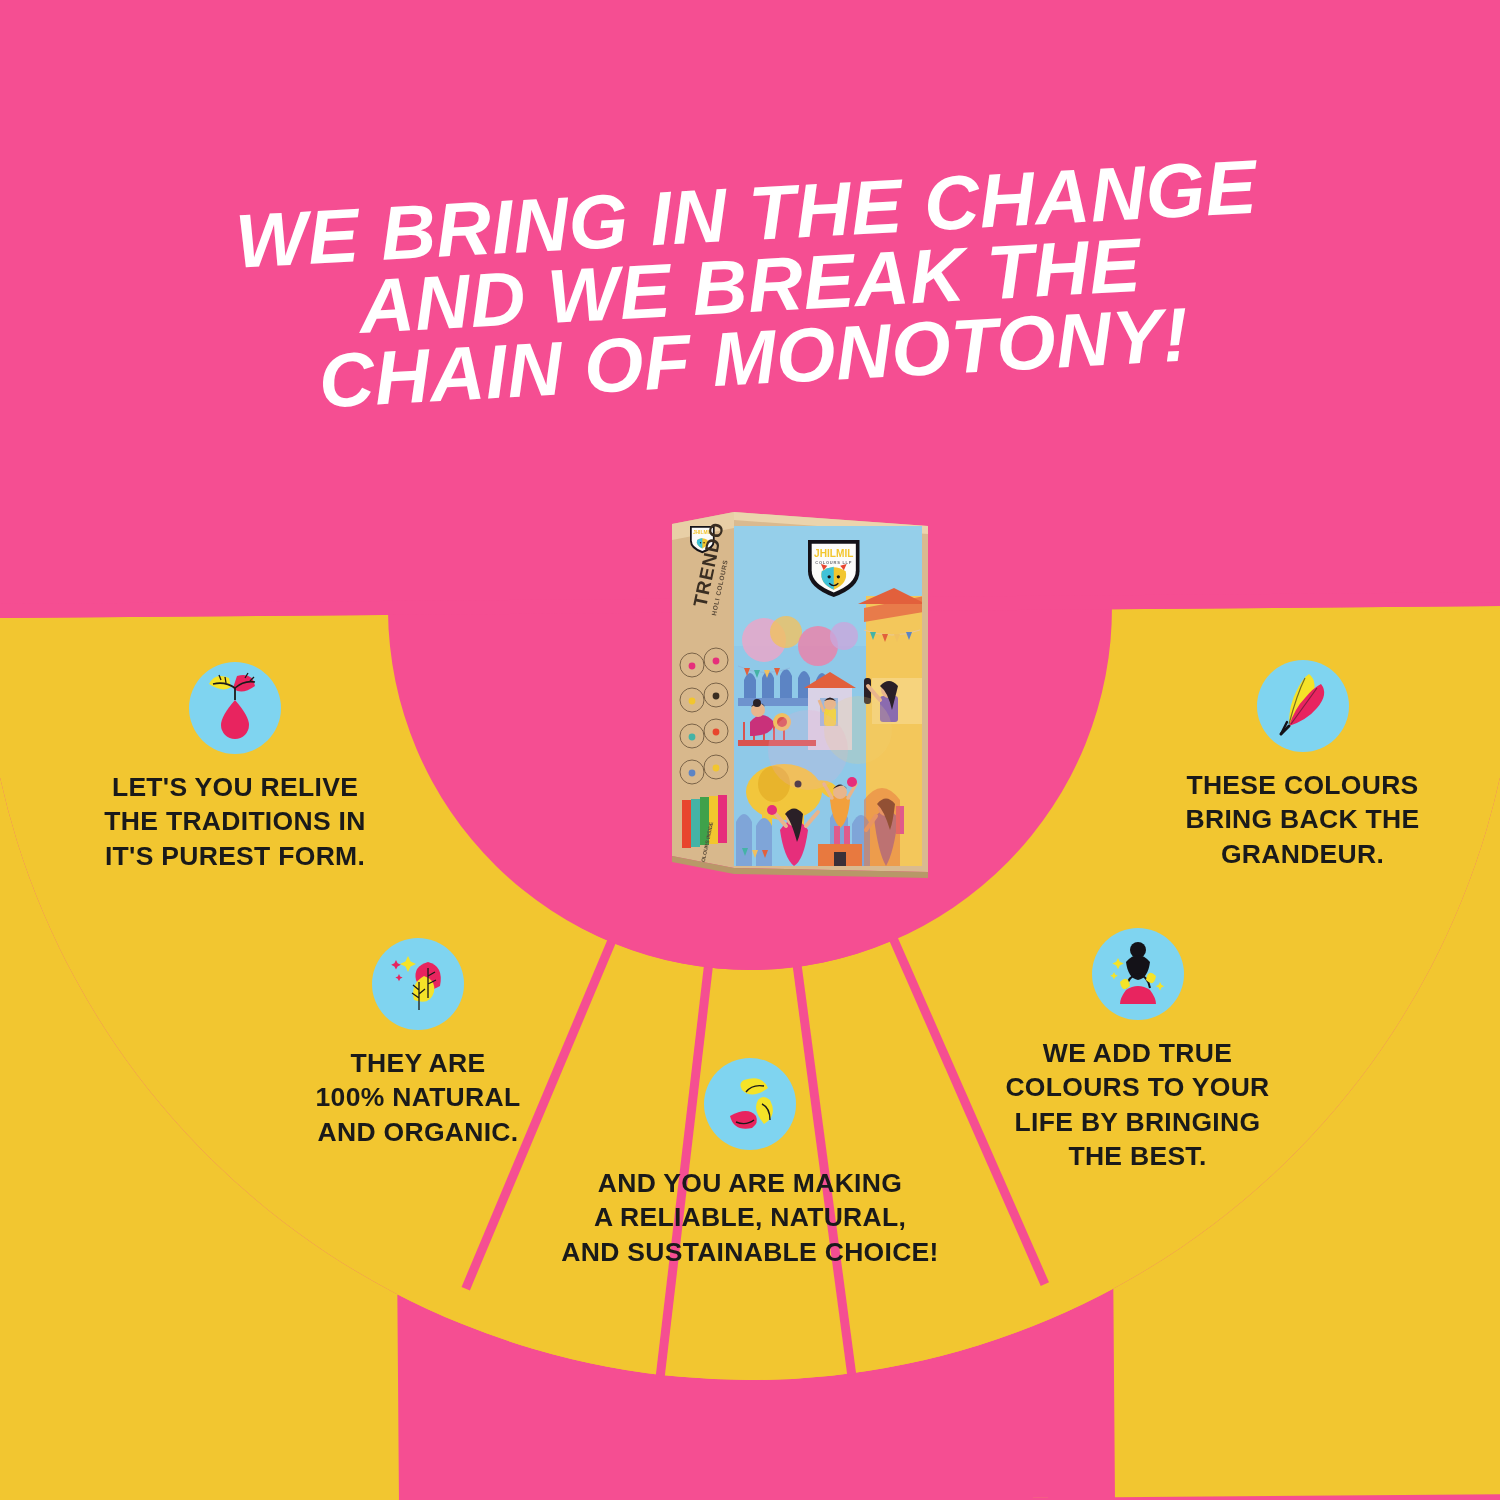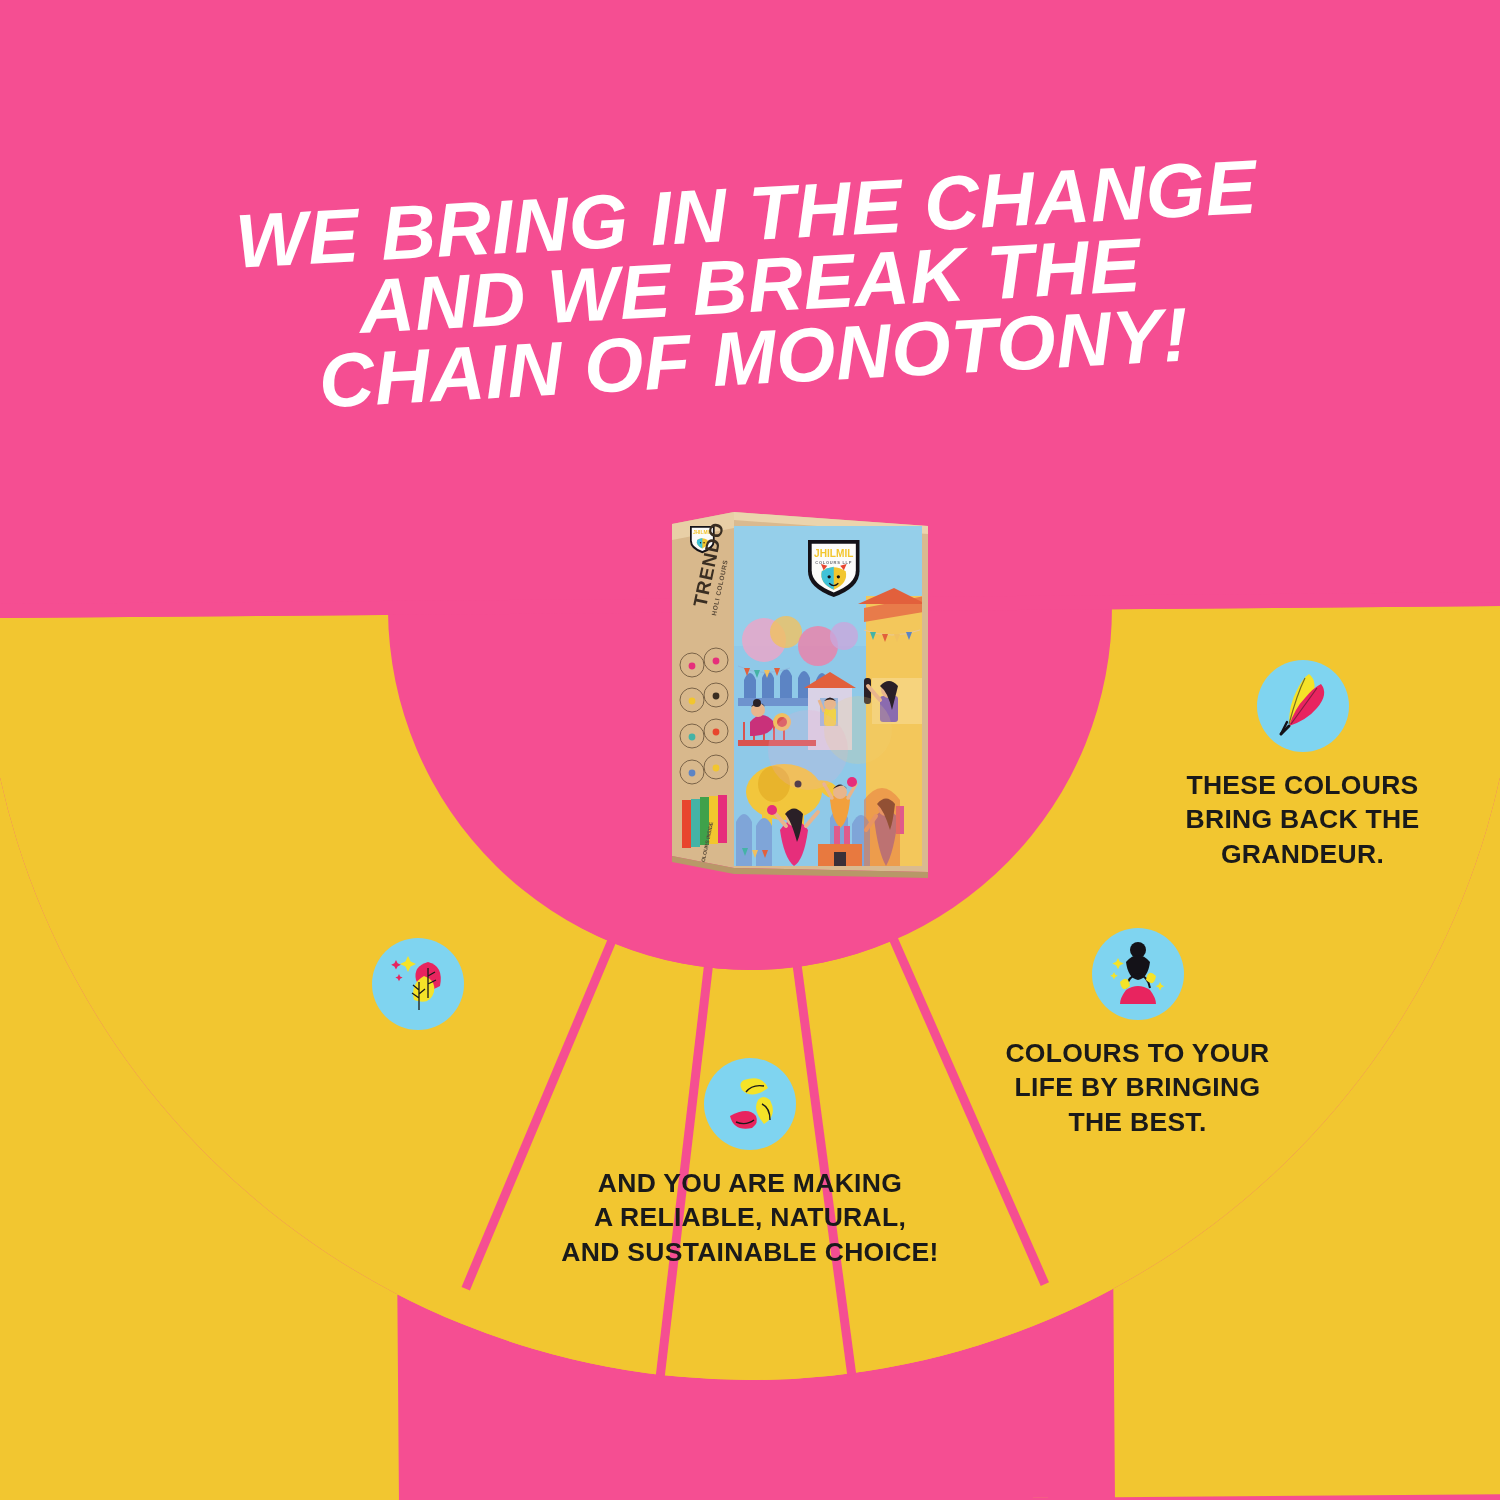--- a/index.html
+++ b/index.html
@@ -321,32 +321,55 @@
           <rect x="51" y="296" width="9" height="48" fill="#F2C62E"></rect>
           <rect x="60" y="295" width="9" height="48" fill="#E62E7B"></rect>
         </g>
         <text transform="translate(46,366) rotate(-78)" fill="#5A4A38" font-family="Liberation Sans, sans-serif" font-size="5.2" font-weight="700">COLOURS INSIDE</text>
       </g>
 
       <polygon points="14,356 76,368 270,372 270,378 76,374 14,362" fill="#B89868"></polygon>
     </svg>
   </div>
 
+  <div class="seg-block" id="seg1">
+    <div class="icon-circle">
+      <svg viewBox="0 0 92 92" xmlns="http://www.w3.org/2000/svg">
+        <path d="M40 16 q-14 -6 -20 6 q14 9 22 3 z" fill="#F5E328"></path>
+        <path d="M48 14 q16 -4 18 10 q-14 10 -22 2 z" fill="#E8245F"></path>
+        <path d="M46 26 q-10 -7 -22 -4" stroke="#1A1A1A" stroke-width="1.6" fill="none"></path>
+        <path d="M46 26 q9 -8 20 -6" stroke="#1A1A1A" stroke-width="1.6" fill="none"></path>
+        <path d="M32 18 l-2 -5 M37 21 l-1 -6 M56 16 l3 -5 M61 19 l4 -4" stroke="#1A1A1A" stroke-width="1.3"></path>
+        <path d="M46 26 v12" stroke="#1A1A1A" stroke-width="1.8"></path>
+        <path d="M46 38 q-14 16 -14 25 a14 14 0 0 0 28 0 q0 -9 -14 -25 z" fill="#E8245F"></path>
+      </svg>
+    </div>
+    <div class="seg-text">
+      <span class="tl">LET'S YOU RELIVE</span>
+      <span class="tl">THE TRADITIONS IN</span>
+      <span class="tl">IT'S PUREST FORM.</span>
+    </div>
+  </div>
 
   <div class="seg-block" id="seg2">
     <div class="icon-circle">
       <svg viewBox="0 0 92 92" xmlns="http://www.w3.org/2000/svg">
         <path d="M36 18 l2.6 5.4 l5.4 2.6 l-5.4 2.6 l-2.6 5.4 l-2.6 -5.4 l-5.4 -2.6 l5.4 -2.6 z" fill="#F5E328"></path>
         <path d="M24 22 l1.6 3.2 l3.2 1.6 l-3.2 1.6 l-1.6 3.2 l-1.6 -3.2 l-3.2 -1.6 l3.2 -1.6 z" fill="#E8245F"></path>
         <path d="M27 36 l1.2 2.4 l2.4 1.2 l-2.4 1.2 l-1.2 2.4 l-1.2 -2.4 l-2.4 -1.2 l2.4 -1.2 z" fill="#E8245F"></path>
         <path d="M56 24 q16 4 12 24 q-18 10 -24 -6 q-3 -14 12 -18 z" fill="#E8245F"></path>
         <path d="M52 38 q-14 8 -10 24 q16 6 20 -8 q2 -12 -10 -16 z" fill="#F5E328"></path>
         <path d="M56 30 v30 M56 38 l7 -4 M56 46 l8 -4" stroke="#1A1A1A" stroke-width="1.3" fill="none"></path>
         <path d="M47 44 v28 M47 52 l-6 -5 M47 60 l-7 -5 M47 56 l6 -5" stroke="#1A1A1A" stroke-width="1.3" fill="none"></path>
       </svg>
+    </div>
+    <div class="seg-text">
+      <span class="tl">THEY ARE</span>
+      <span class="tl">100% NATURAL</span>
+      <span class="tl">AND ORGANIC.</span>
     </div>
   </div>
 
   <div class="seg-block" id="seg3">
     <div class="icon-circle">
       <svg viewBox="0 0 92 92" xmlns="http://www.w3.org/2000/svg">
         <path d="M40 22 q18 -6 24 8 q-16 12 -26 2 q-4 -7 2 -10 z" fill="#F5E328"></path>
         <path d="M66 42 q8 16 -6 24 q-12 -14 -6 -24 q5 -6 12 0 z" fill="#F5E328"></path>
         <path d="M48 70 q-18 4 -22 -12 q18 -10 26 0 q3 7 -4 12 z" fill="#E8245F"></path>
         <path d="M42 34 q6 -8 18 -6" stroke="#1A1A1A" stroke-width="1.4" fill="none"></path>
@@ -369,20 +392,21 @@
         <path d="M46 46 q-10 2 -12 14 M46 46 q10 2 12 14" stroke="#141218" stroke-width="2" fill="none"></path>
         <path d="M34 62 q12 -8 24 0 q6 8 6 14 h-36 q0 -6 6 -14z" fill="#E8245F"></path>
         <path d="M28 54 q8 -8 10 4 q-8 8 -10 -4z" fill="#F5E328"></path>
         <path d="M64 48 q-8 -8 -10 4 q8 8 10 -4z" fill="#F5E328"></path>
         <path d="M26 30 l1.8 3.8 l3.8 1.8 l-3.8 1.8 l-1.8 3.8 l-1.8 -3.8 l-3.8 -1.8 l3.8 -1.8 z" fill="#F5E328"></path>
         <path d="M22 44 l1.2 2.6 l2.6 1.2 l-2.6 1.2 l-1.2 2.6 l-1.2 -2.6 l-2.6 -1.2 l2.6 -1.2 z" fill="#F5E328"></path>
         <path d="M68 54 l1.4 2.8 l2.8 1.4 l-2.8 1.4 l-1.4 2.8 l-1.4 -2.8 l-2.8 -1.4 l2.8 -1.4 z" fill="#F5E328"></path>
       </svg>
     </div>
     <div class="seg-text">
+      <span class="tl">WE ADD TRUE</span>
       <span class="tl">COLOURS TO YOUR</span>
       <span class="tl">LIFE BY BRINGING</span>
       <span class="tl">THE BEST.</span>
     </div>
   </div>
 
   <div class="seg-block" id="seg5">
     <div class="icon-circle">
       <svg viewBox="0 0 92 92" xmlns="http://www.w3.org/2000/svg">
         <path d="M52 14 q10 8 2 26 q-8 14 -22 24 q0 -20 8 -34 q6 -12 12 -16 z" fill="#F5E328"></path>

